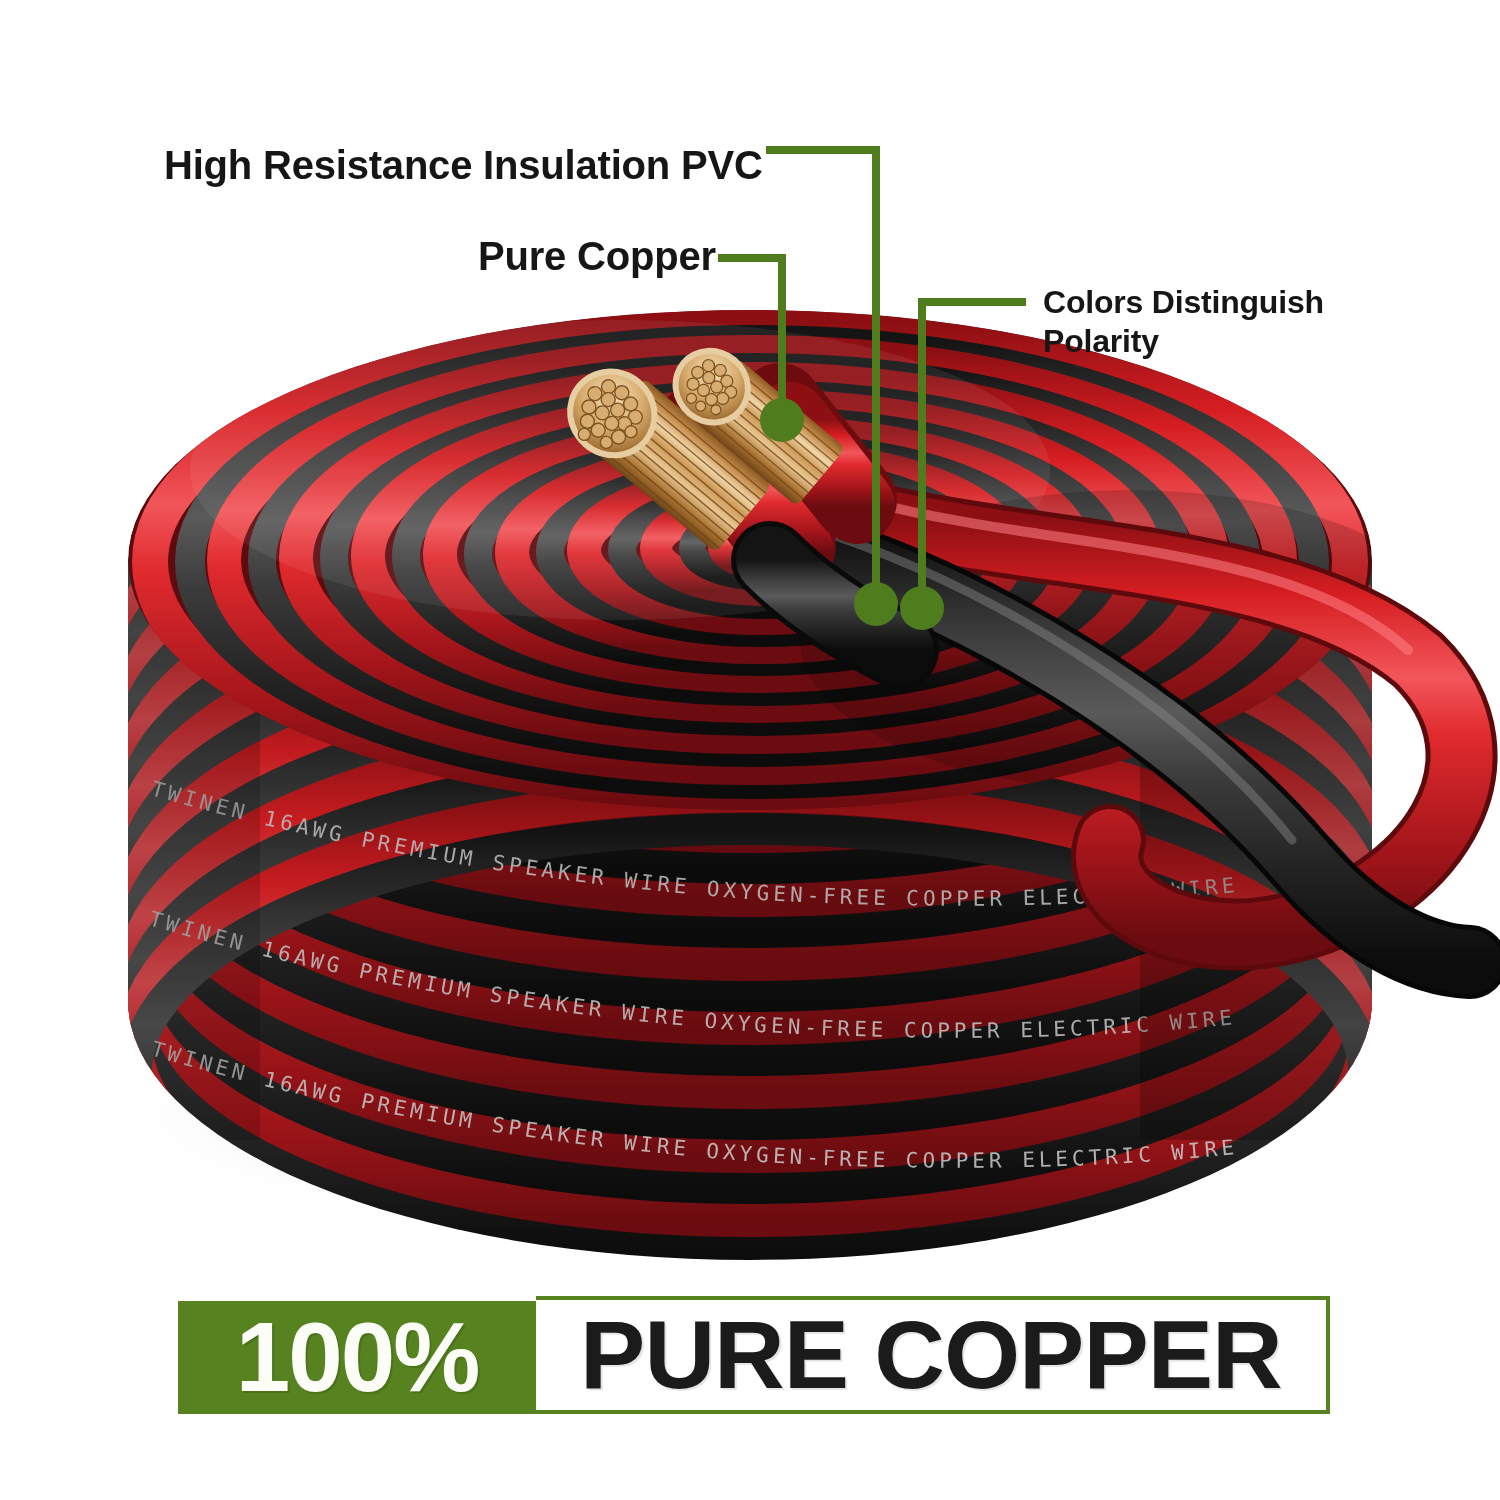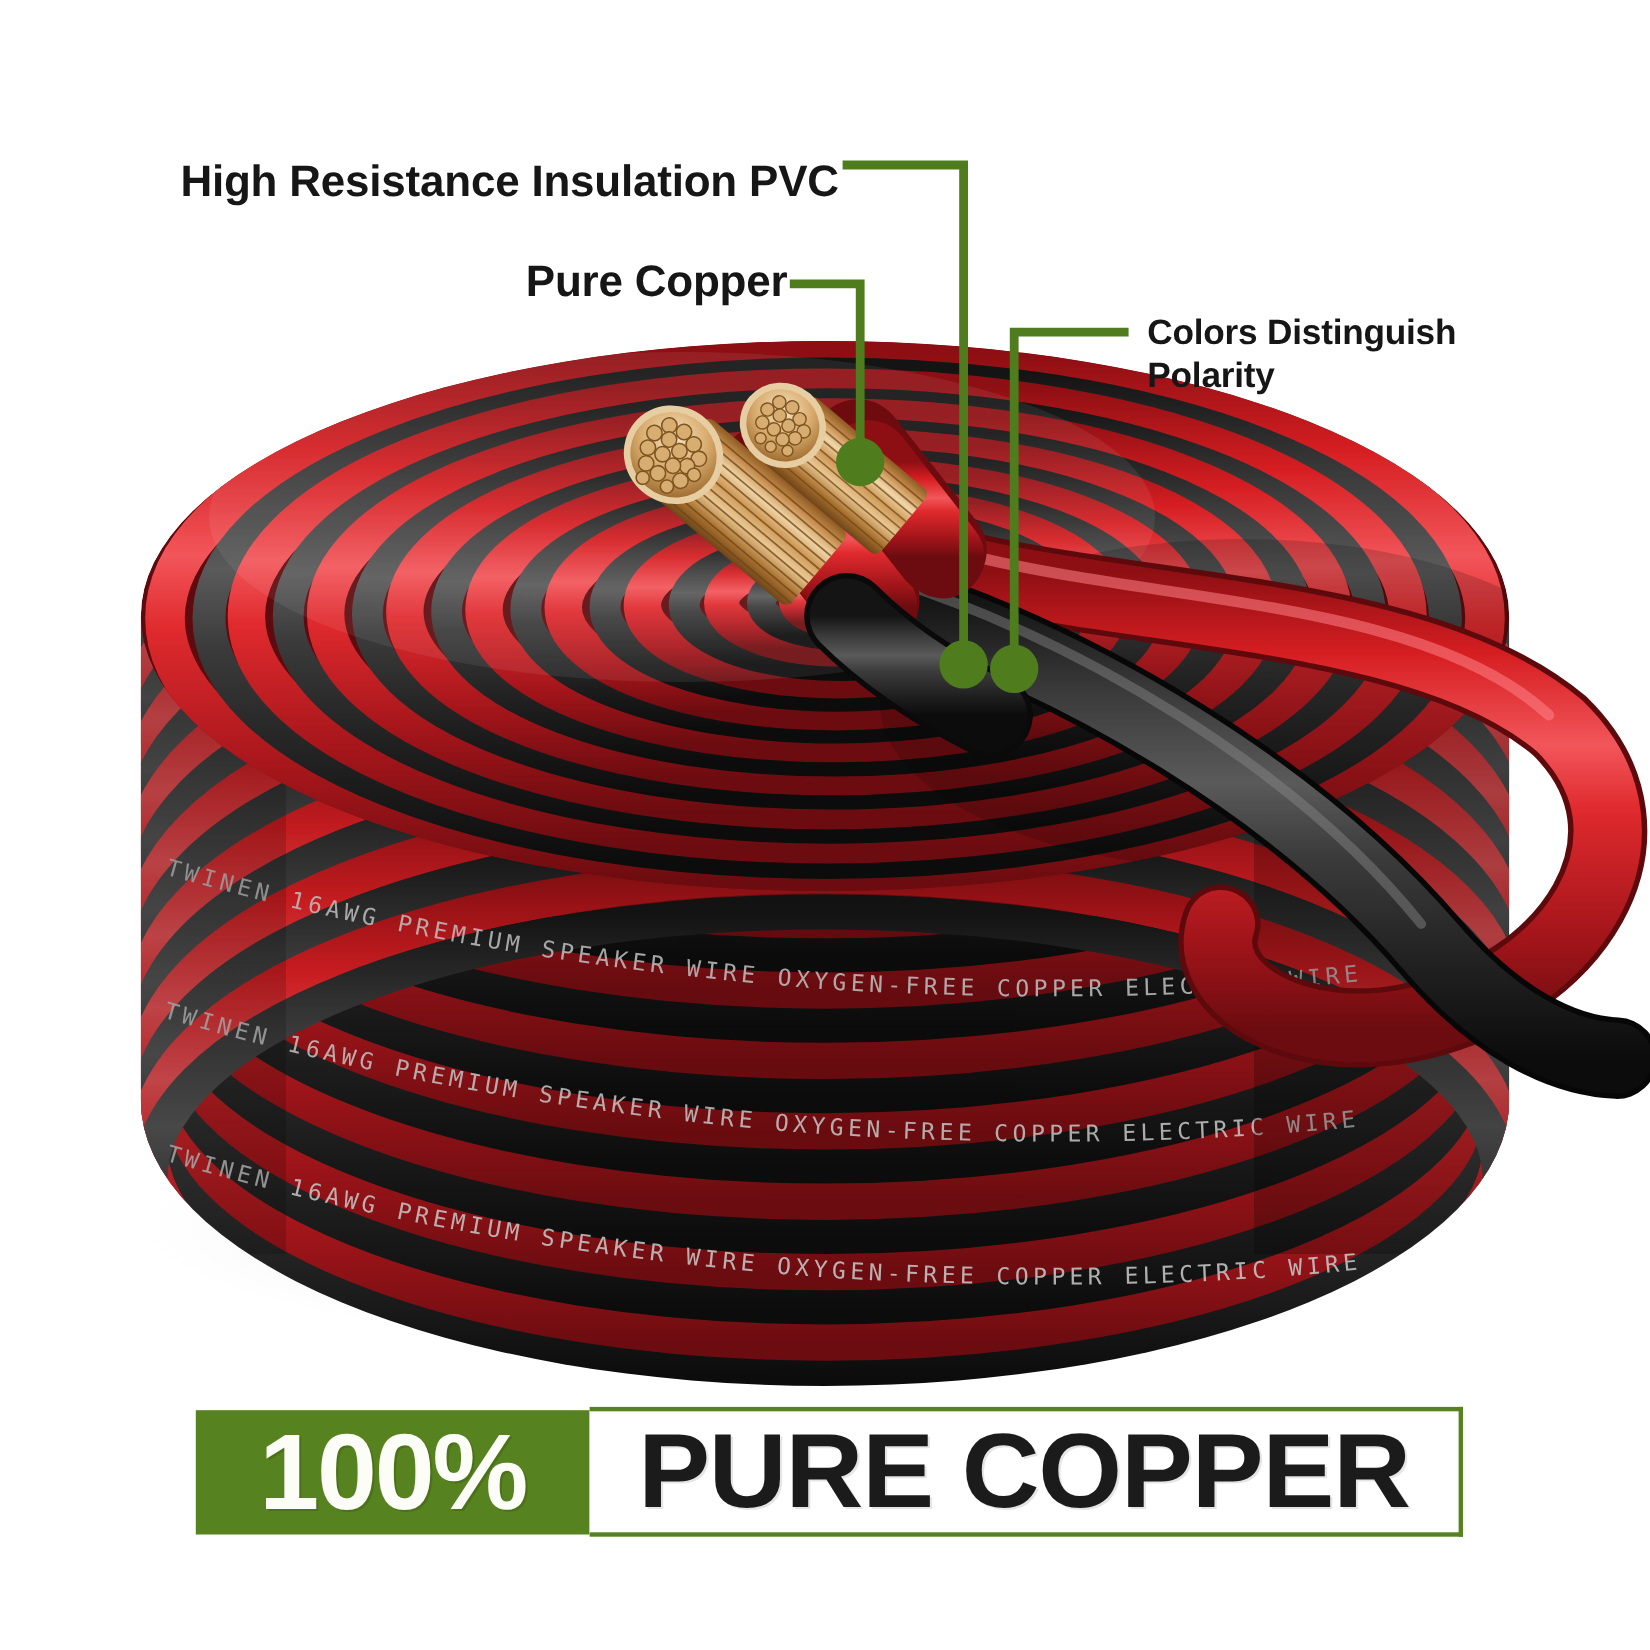--- a/index.html
+++ b/index.html
@@ -32,21 +32,21 @@
 
   
   #product{position:absolute;left:0;top:0;width:1500px;height:1500px;}
 
   
   #banner{
     position:absolute;
     left:178px;top:1262px;
     width:1152px;height:152px;
     display:flex;
-    align-items:center;
+    align-items:flex-end;
   }
   #banner-badge{
     width:358px;
     background:#56821f;
     display:flex;align-items:center;justify-content:center;
     color:#fdfdf8;
     font-size:98px;
     font-weight:700;
     letter-spacing:-2px;
     font-family:"Liberation Sans","DejaVu Sans",sans-serif;

